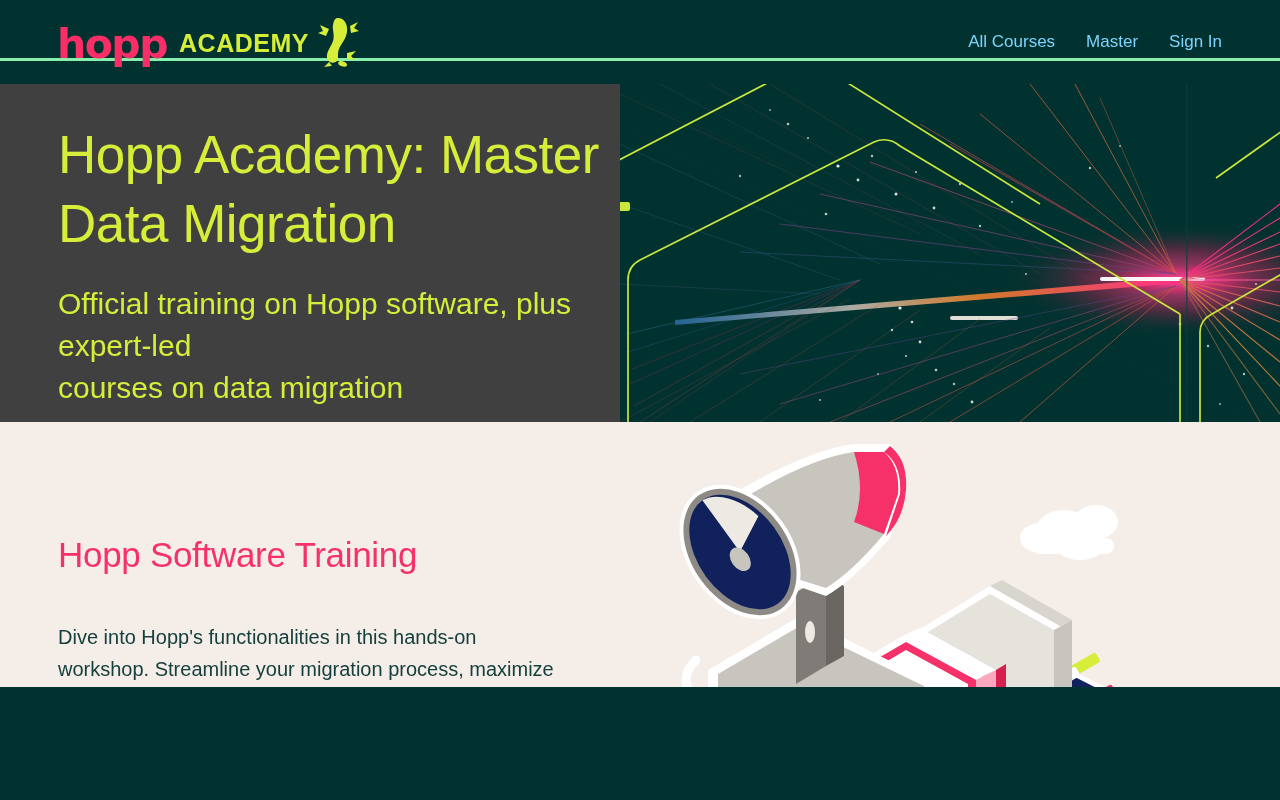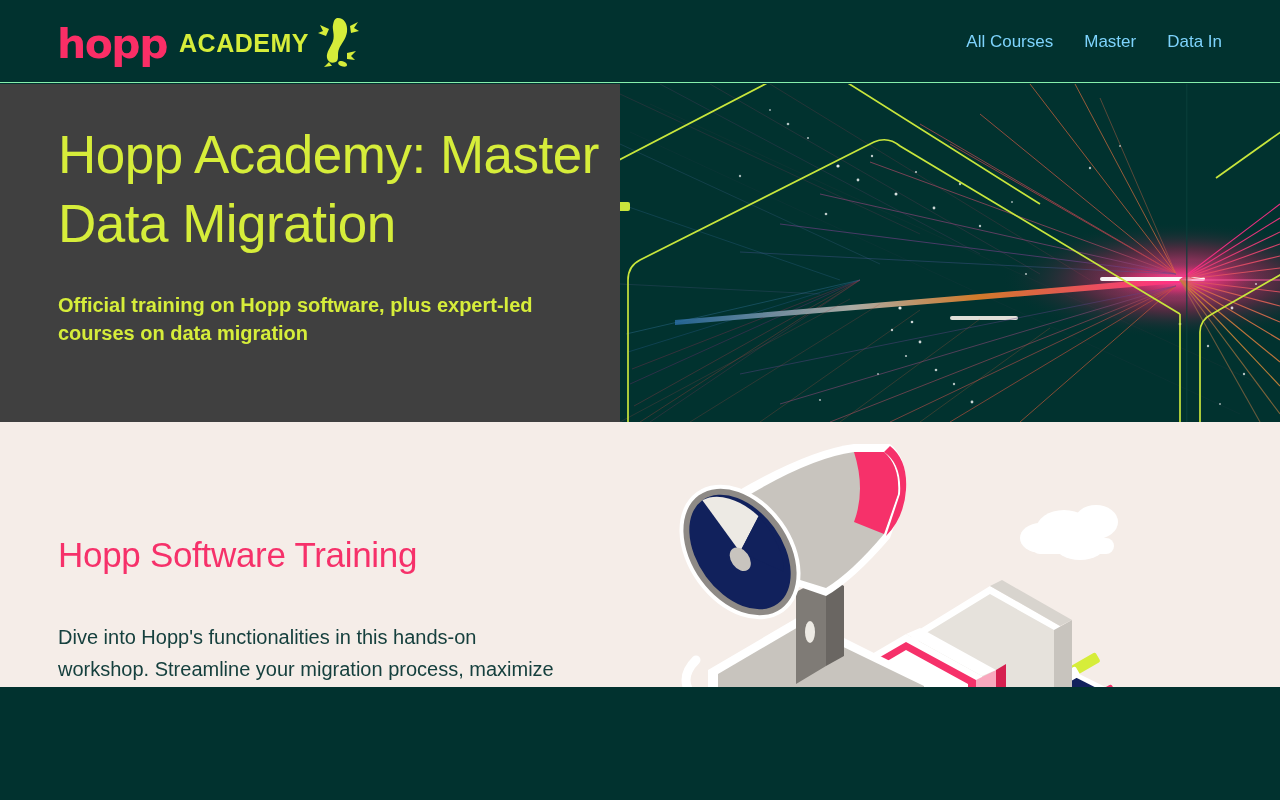--- a/index.html
+++ b/index.html
@@ -6,23 +6,23 @@
   * { margin:0; padding:0; box-sizing:border-box; }
   html, body {
     width:1280px; height:800px; overflow:hidden;
     font-family:"Liberation Sans", sans-serif;
     background:#01322F;
   }
   .page { position:relative; width:1280px; height:800px; }
 
   
   .header {
-    position:absolute; top:0; left:0; width:1280px; height:83px;
+    position:absolute; top:0; left:0; width:1280px; height:61px;
     background:#01322F;
-    border-bottom:1px solid #86efac;
+    border-bottom:3px solid #86efac;
     display:flex; align-items:center;
   }
   .brand {
     position:absolute; left:57px; top:16px;
     display:flex; align-items:center; gap:0px;
   }
   .brand-hopp {
     font-size:41px; font-weight:700; color:#FA2E66;
     letter-spacing:-1.5px; line-height:1;
     font-family:"DejaVu Sans", sans-serif;
@@ -56,22 +56,22 @@
   }
   .hero-copy {
     position:absolute; left:58px; top:36px; width:600px; z-index:5;
   }
   .hero-title {
     color:#D6ED3A; font-size:53px; font-weight:400;
     line-height:1.31; letter-spacing:-0.5px;
     white-space:pre-line;
   }
   .hero-sub {
-    color:#D6ED3A; font-size:20px; font-weight:700;
-    line-height:1.4; margin-top:32px; white-space:pre-line;
+    color:#D6ED3A; font-size:30px; font-weight:400;
+    line-height:1.4; margin-top:24px; white-space:pre-line;
   }
 
   
   .course {
     position:absolute; top:422px; left:0; width:1280px; height:265px;
     background:#F5EDE8; overflow:hidden;
   }
   .course-copy { position:absolute; left:58px; top:112px; width:540px; }
   .course-title {
     color:#F6316A; font-size:35px; font-weight:400;
@@ -109,21 +109,21 @@
             <path d="M12 46 L7 51 L14 50 L15 50 Z"></path>
             <path d="M23 45 C27 45 30 47 30 49 C30 51 27 51 24 50 C21 49 20 46 23 45 Z"></path>
           </g>
         </svg>
       </span>
     </div>
 
     <div class="nav">
       <a class="nav-item">All Courses</a>
       <a class="nav-item">Master</a>
-      <a class="nav-item">Data In</a>
+      <a class="nav-item">Sign In</a>
     </div>
   </div>
 
   <div class="hero">
 
     <div class="hero-art">
       <svg width="660" height="338" viewBox="0 0 660 338">
         <defs>
           <clipPath id="heroClip">
               <rect x="0" y="0" width="660" height="338"></rect>

